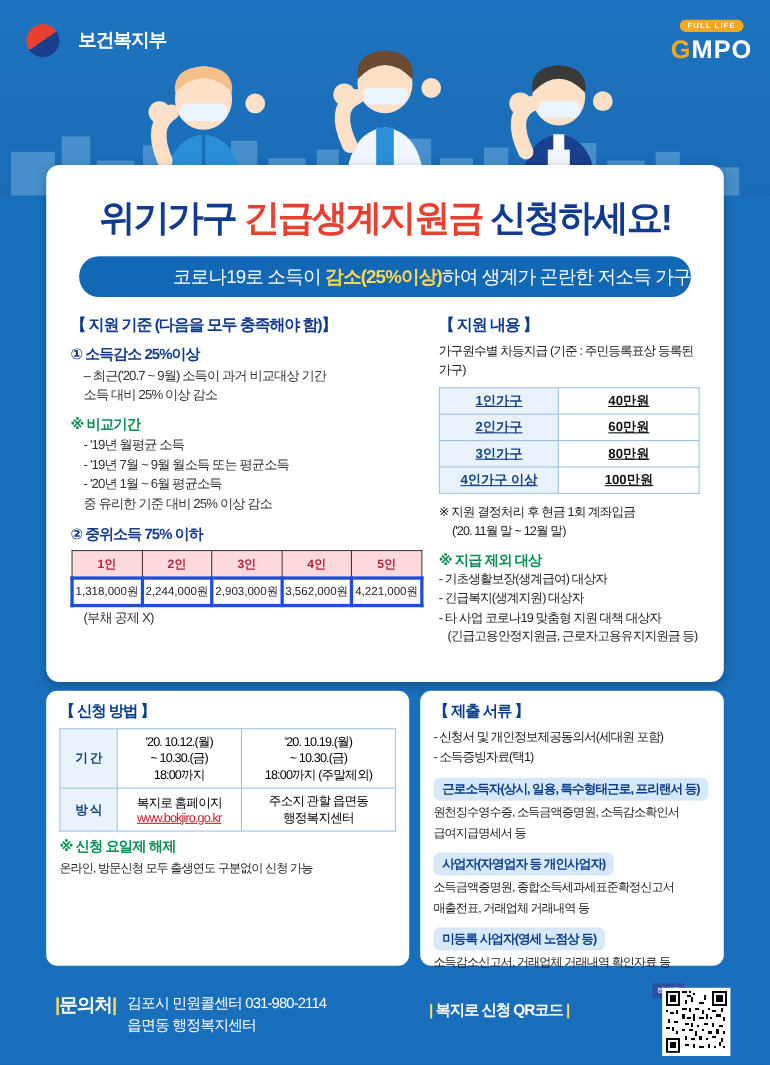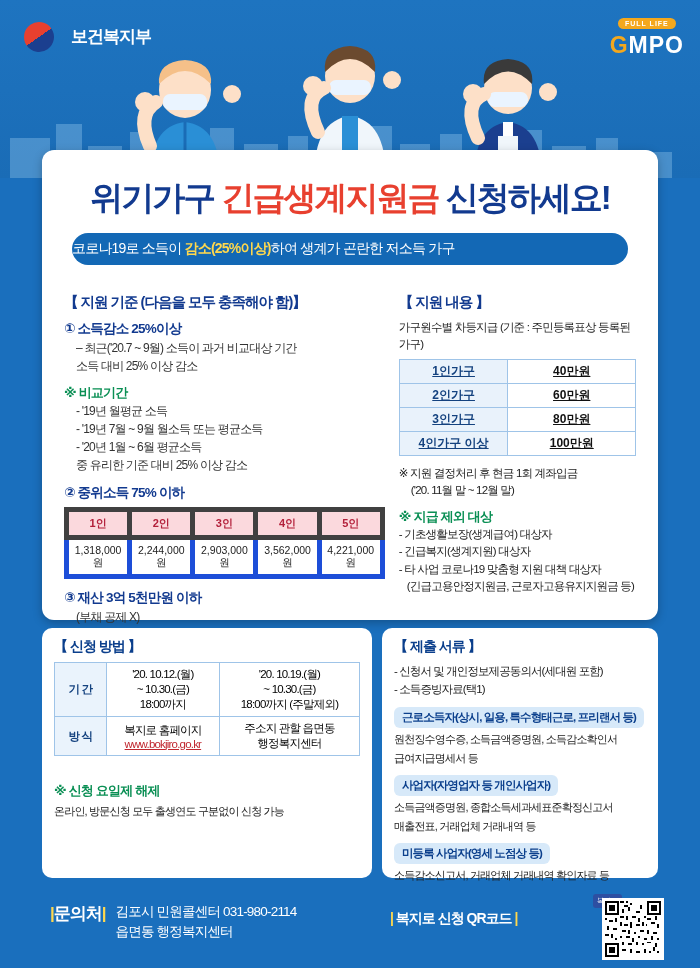--- a/index.html
+++ b/index.html
@@ -31,40 +31,40 @@
   .card{
     position:absolute;left:42px;top:150px;width:616px;height:470px;
     background:#fff;border-radius:12px;box-shadow:0 3px 10px rgba(0,0,0,.25);
   }
   .headline{
     text-align:center;font-size:33px;font-weight:bold;color:#123a8f;
     letter-spacing:-2px;padding-top:26px;
   }
   .headline .red{color:#e8402f;}
   .subbar{
-    margin:12px 30px 12px;background:#1368b5;color:#fff;border-radius:18px;
-    text-align:left;font-size:14px;padding:7px 0;letter-spacing:-0.8px;
+    margin:12px 30px 0;background:#1368b5;color:#fff;border-radius:18px;
+    text-align:right;font-size:17px;padding:7px 0;letter-spacing:-0.8px;
   }
   .subbar .y{color:#ffd84d;font-weight:bold;}
 
   .cols{display:flex;padding:16px 22px 0 22px;gap:14px;}
   .colL{width:330px;}
   .colR{width:244px;}
 
   .sec-title{color:#123a8f;font-size:14.5px;font-weight:bold;letter-spacing:-1px;margin-bottom:7px;}
   .item{font-size:13px;color:#1a1a1a;letter-spacing:-0.8px;line-height:1.45;}
   .item.b{font-weight:bold;color:#123a8f;font-size:13.5px;}
   .sub{font-size:12px;color:#333;letter-spacing:-0.8px;line-height:1.5;padding-left:12px;}
   .green{color:#0a8f54;font-weight:bold;font-size:13px;letter-spacing:-0.8px;}
   .mt9{margin-top:9px;}
 
   table{border-collapse:collapse;}
   .tbl-income{width:100%;margin-top:5px;font-size:11px;text-align:center;}
-  .tbl-income th{background:#fbd9dd;border:5px solid #404040;color:#b3203a;font-weight:bold;padding:4px 12px;}
-  .tbl-income td{border:5px solid #1d4ed8;padding:4px 1px;color:#222;font-size:10.5px;}
+  .tbl-income th{background:#fbd9dd;border:1px solid #404040;color:#b3203a;font-weight:bold;padding:4px 12px;}
+  .tbl-income td{border:3px solid #1d4ed8;padding:4px 1px;color:#222;font-size:10.5px;}
 
   .tbl-pay{width:100%;margin-top:5px;font-size:12px;text-align:center;}
   .tbl-pay td{border:1px solid #9fc4e8;padding:3px 0;text-decoration:underline;}
   .tbl-pay td.l{background:#e9f2fb;color:#14427f;font-weight:bold;width:46%;}
   .tbl-pay td.r{color:#111;font-weight:bold;}
 
   .note{font-size:11.5px;color:#222;letter-spacing:-0.8px;line-height:1.5;}
 
   
   .panelL{position:absolute;left:42px;top:628px;width:330px;height:250px;
@@ -217,21 +217,20 @@
           <tr>
             <td>1,318,000원</td>
             <td>2,244,000원</td>
             <td>2,903,000원</td>
             <td>3,562,000원</td>
             <td>4,221,000원</td>
           </tr>
         </tbody>
           </table>
 
-        <div class="item b mt9">③ 재산 3억 5천만원 이하</div>
         <div class="sub">(부채 공제 X)</div>
       </div>
 
       <div class="colR">
         <div class="sec-title">【 지원 내용 】</div>
         <div class="note">가구원수별 차등지급 (기준 : 주민등록표상 등록된 가구)</div>
 
         <table class="tbl-pay">
           <tbody>
               <tr>
@@ -288,21 +287,21 @@
           <div>복지로 홈페이지</div>
           <div class="link">www.bokjiro.go.kr</div>
         </td>
         <td>
           <div>주소지 관할 읍면동</div>
           <div>행정복지센터</div>
         </td>
       </tr>
     </tbody>
       </table>
-    <div class="green" style="margin-top:26px">※ 신청 요일제 해제</div>
+    <div class="green" style="margin-top:5px">※ 신청 요일제 해제</div>
     <div class="gtxt">온라인, 방문신청 모두 출생연도 구분없이 신청 가능</div>
   </div>
 
   <div class="panelR">
     <div class="p-title">【 제출 서류 】</div>
     <div class="rlist">- 신청서 및 개인정보제공동의서(세대원 포함)</div>
     <div class="rlist">- 소득증빙자료(택1)</div>
 
     <div class="gbox">근로소득자(상시, 일용, 특수형태근로, 프리랜서 등)</div>
     <div class="gtxt">원천징수영수증, 소득금액증명원, 소득감소확인서</div>

